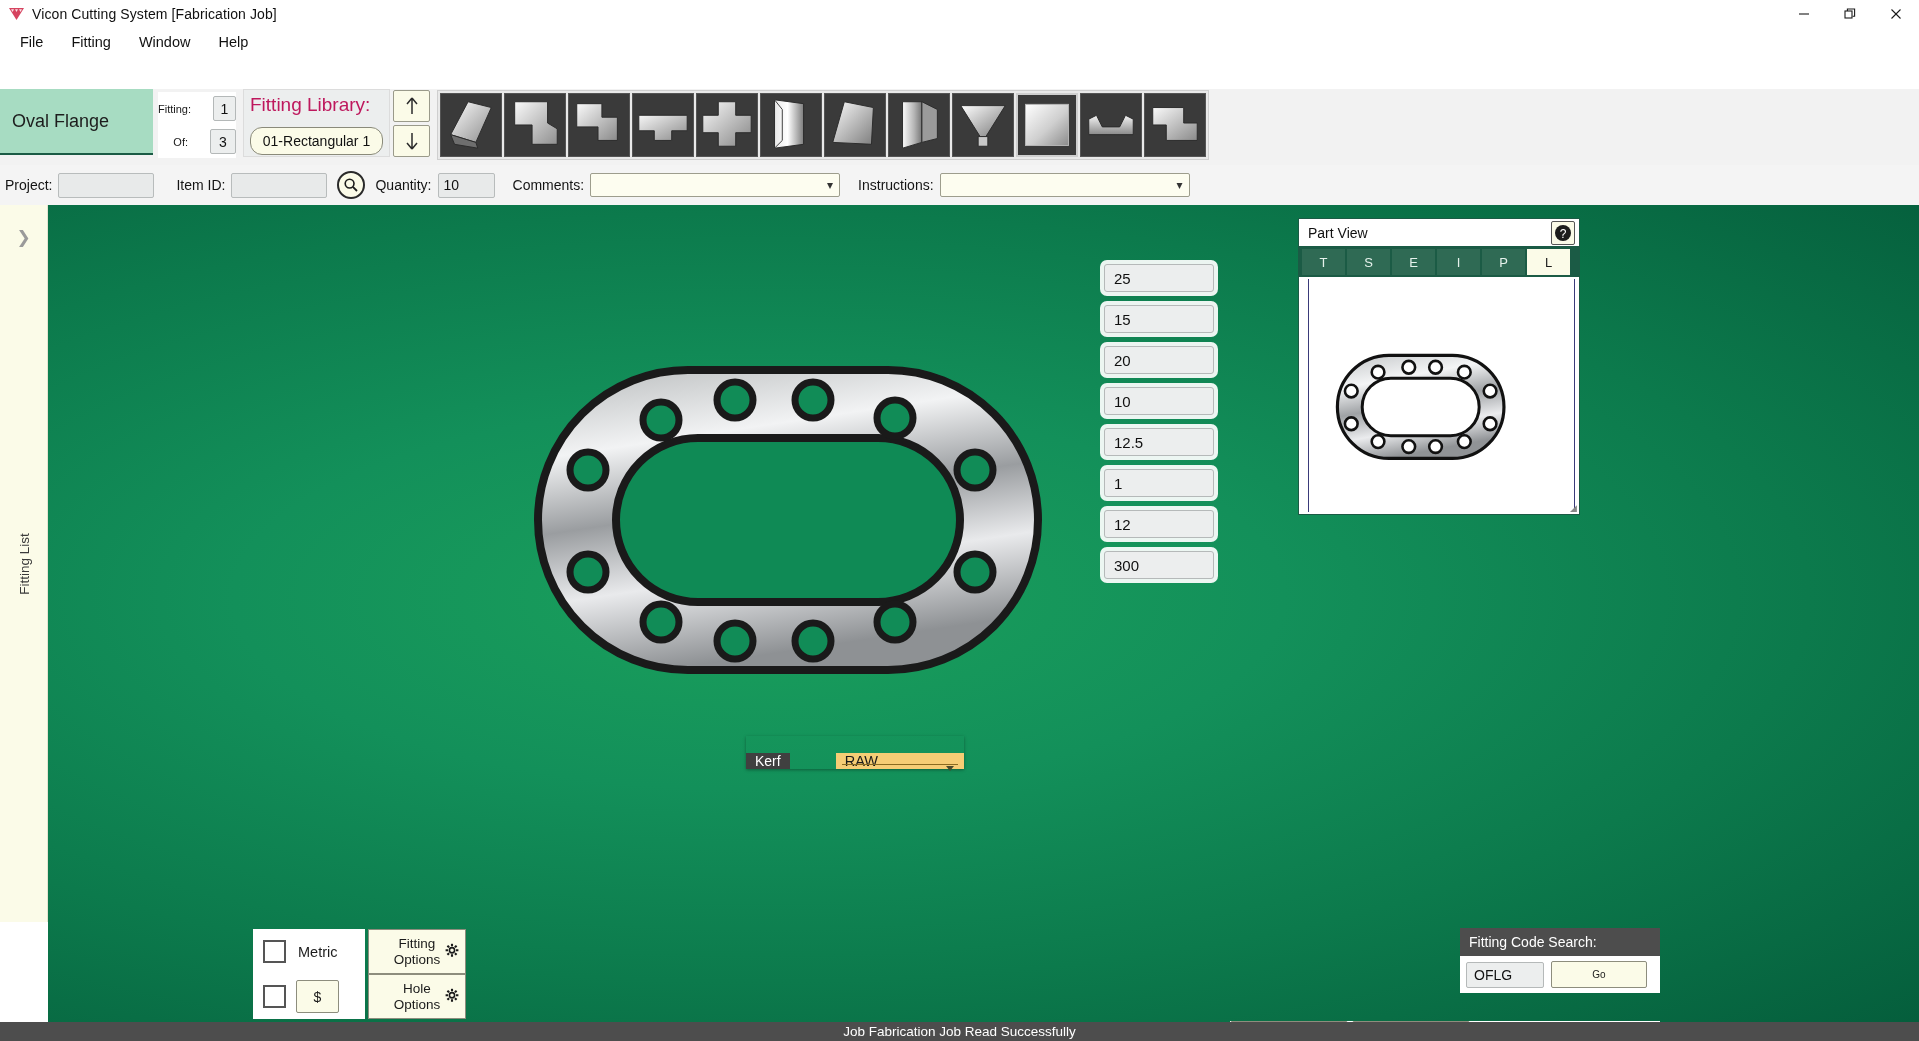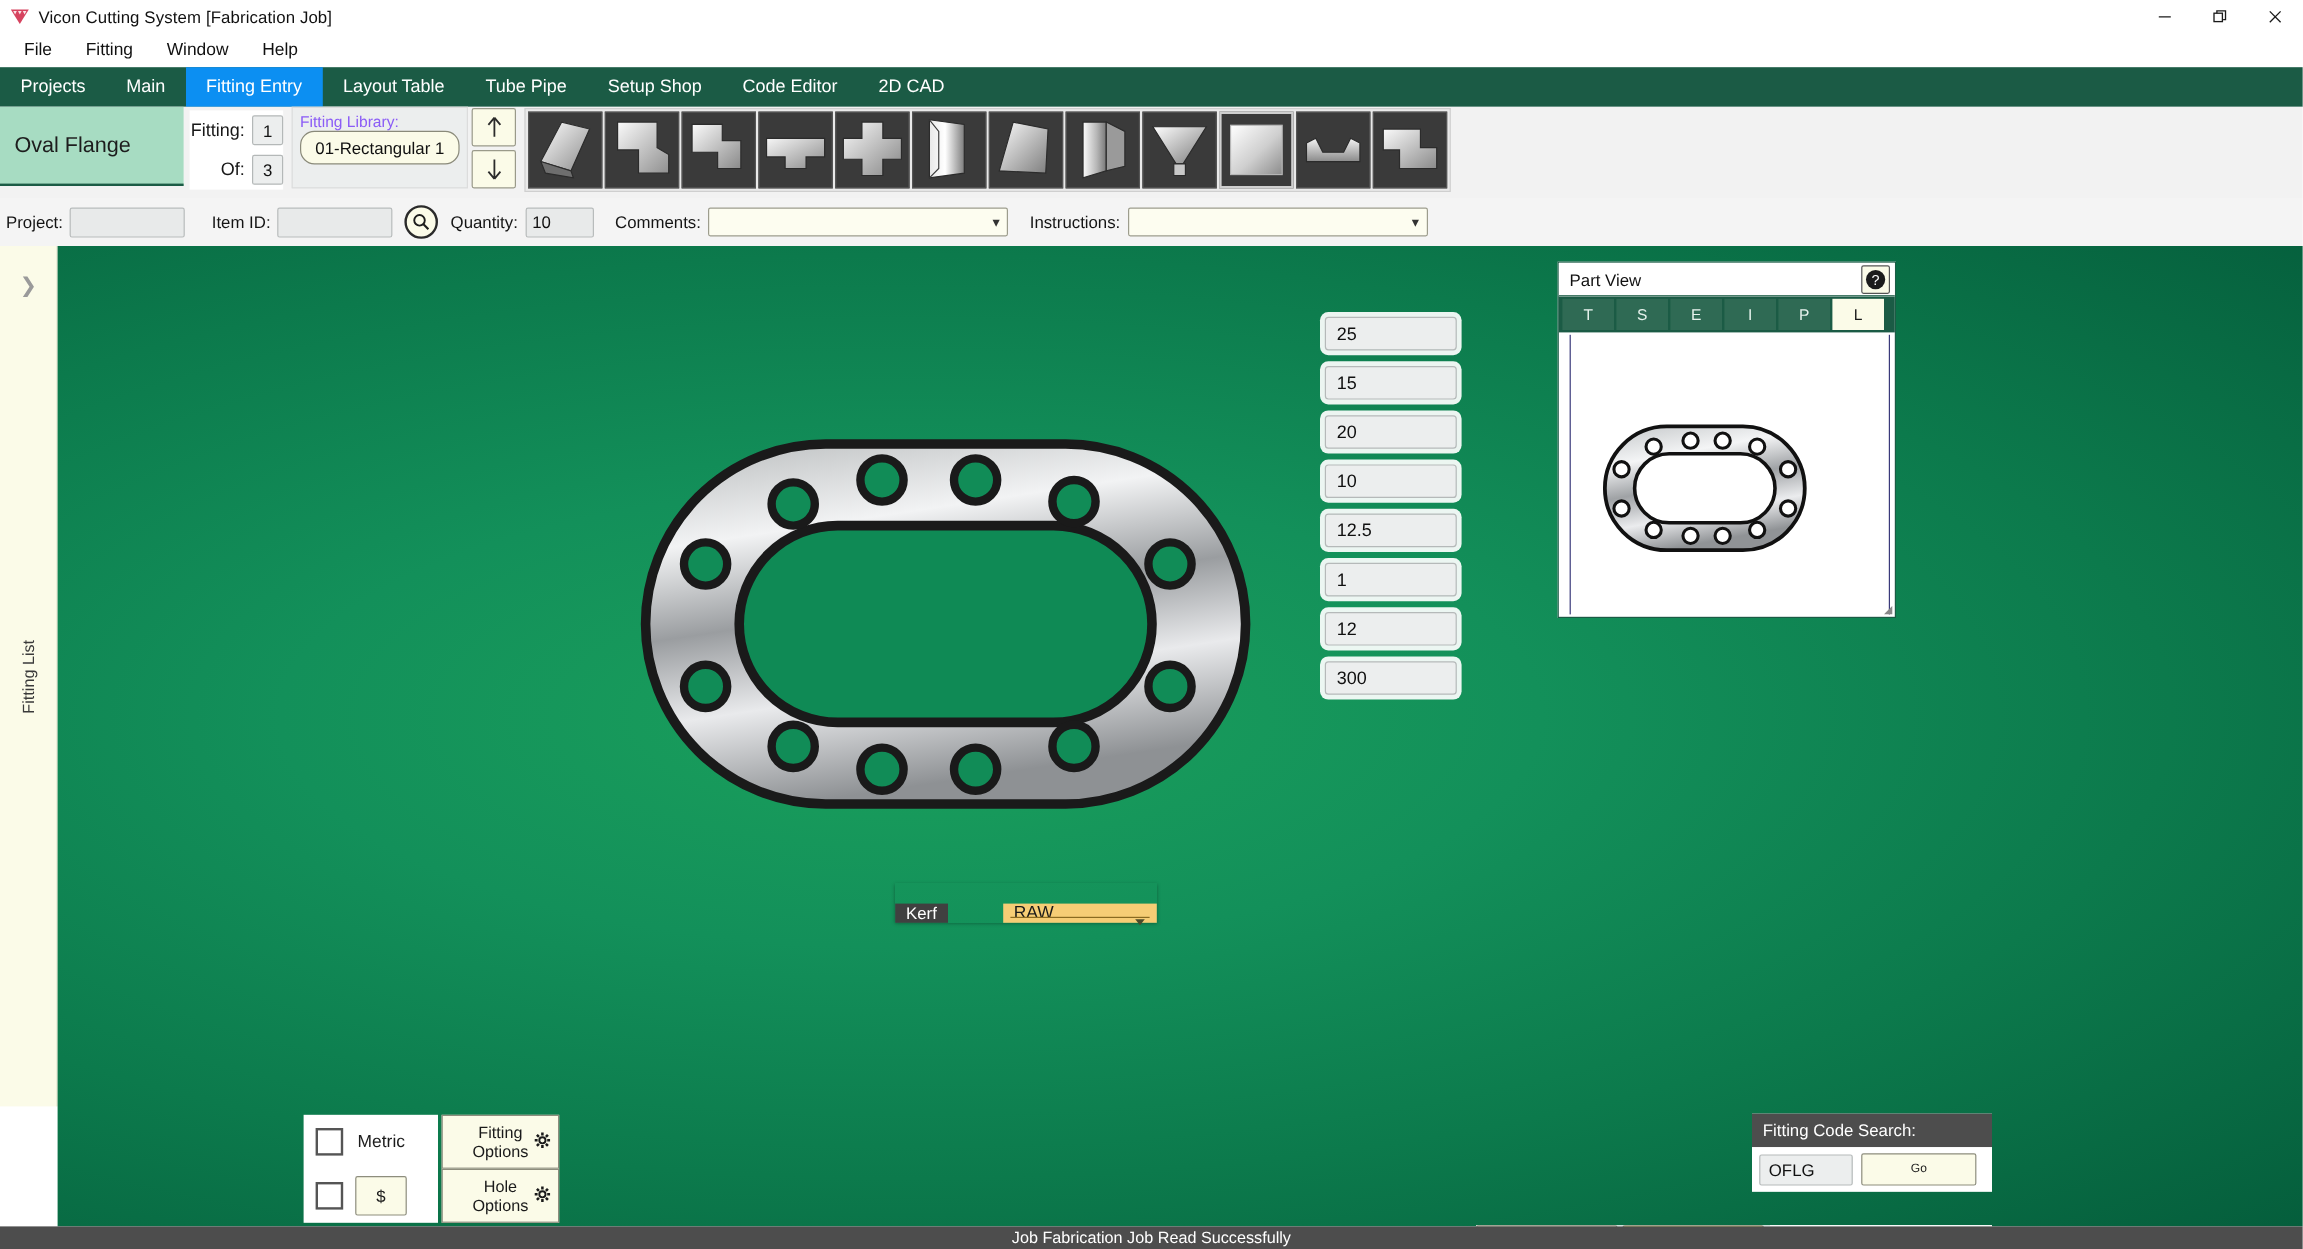--- a/index.html
+++ b/index.html
@@ -52,31 +52,31 @@
     background: #f2f2f2;
   }
   .fitting-name-box {
     position: absolute; left: 0; top: 0; width: 153px; height: 66px;
     background: #a7dcc2; border-bottom: 2px solid #1b5b45;
     display: flex; align-items: center; padding-left: 12px;
     font-size: 18px; color: #1d1d1d;
   }
   .fitting-counter { position: absolute; left: 158px; top: 3px; width: 78px; height: 66px; background:#fff;}
   .fc-row { display: flex; align-items: center; justify-content: flex-end; height: 33px; }
-  .fc-label { font-size: 15px; color: #181818; margin-right: 6px; }
+  .fc-label { font-size: 11px; color: #181818; margin-right: 22px; }
   .fc-field {
     width: 26px; height: 25px; background: #eceeee; border: 1px solid #b4b8b8;
     border-radius: 2px; font-size: 14px; color: #111;
     display:flex; align-items:center; justify-content:center;
   }
   .lib-panel {
     position: absolute; left: 243px; top: 0; width: 147px; height: 68px;
     background: #eceeee; border: 1px solid #dcdcdc; padding: 4px 6px;
   }
-  .lib-label { font-size: 13px; color: #8b5cf6; margin-bottom: 0; }
+  .lib-label { font-size: 19px; color: #be185d; margin-bottom: 11px; }
   .lib-value {
     height: 28px; background: #fbfbe8; border: 1px solid #8a8a7a; border-radius: 12px;
     display: flex; align-items: center; justify-content: center;
     font-size: 14px; color: #111;
   }
   .spin-col { position: absolute; left: 393px; top: 1px; width: 38px; height: 70px; }
   .spin-btn {
     width: 37px; height: 32px; background: #fbfbe8; border: 1px solid #9a9a8a;
     border-radius: 2px; display: flex; align-items: center; justify-content: center;
     margin-bottom: 3px; font-size: 18px; color: #333;
@@ -298,30 +298,20 @@
     </div>
   </div>
 
   <div class="menubar">
     <div class="menu-item">File</div>
     <div class="menu-item">Fitting</div>
     <div class="menu-item">Window</div>
     <div class="menu-item">Help</div>
   </div>
 
-  <div class="navbar">
-    <div class="nav-item">Projects</div>
-    <div class="nav-item">Main</div>
-    <div class="nav-item active">Fitting Entry</div>
-    <div class="nav-item">Layout Table</div>
-    <div class="nav-item">Tube Pipe</div>
-    <div class="nav-item">Setup Shop</div>
-    <div class="nav-item">Code Editor</div>
-    <div class="nav-item">2D CAD</div>
-  </div>
 
   <div class="toolrow">
     <div class="fitting-name-box">
       <span>Oval Flange</span>
     </div>
 
     <div class="fitting-counter">
       <div class="fc-row">
         <span class="fc-label">Fitting:</span>
         <span class="fc-field">1</span>

